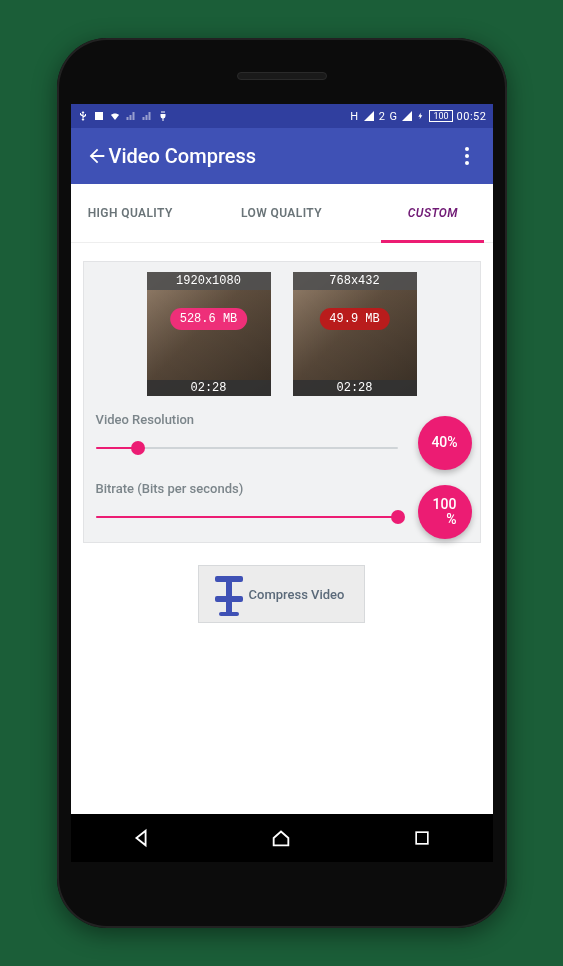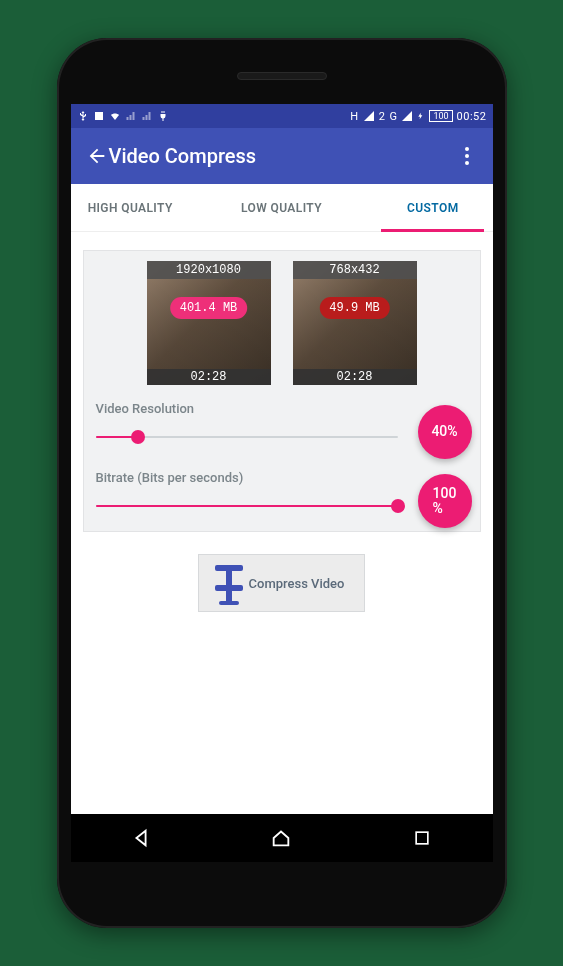--- a/index.html
+++ b/index.html
@@ -62,34 +62,34 @@
   color: #fff;
   display: flex;
   align-items: center;
   padding: 0 14px;
 }
 .appbar .title { font-size: 20px; font-weight: 500; flex: 1; }
 .icon-btn { width: 24px; height: 24px; display: flex; align-items: center; justify-content: center; cursor: pointer; }
 .dots { display: flex; flex-direction: column; gap: 3px; }
 .dots span { width: 4px; height: 4px; background: #fff; border-radius: 50%; }
 
-.tabs { display: flex; height: 48px; background: #fff; border-bottom: 1px solid #eee; gap: 32px; }
+.tabs { display: flex; height: 59px; background: #fff; border-bottom: 1px solid #eee; gap: 32px; }
 .tab {
   flex: 1;
   display: flex;
   align-items: center;
   justify-content: center;
   font-size: 12px;
   font-weight: 600;
   color: #6a7478;
   letter-spacing: .4px;
   position: relative;
   cursor: pointer;
 }
-.tab.active { color: #0369a1; }
+.tab.active { color: #701a75; font-style: italic; }
 .tab.active::after {
   content: "";
   position: absolute;
   bottom: -1px;
   left: 8px;
   right: 8px;
   height: 3px;
   background: #ec1c73;
 }
 
@@ -178,21 +178,21 @@
   position: absolute;
   right: -4px;
   top: 4px;
   width: 54px; height: 54px;
   background: #ec1c73;
   border-radius: 50%;
   color: #fff;
   display: flex;
   align-items: center;
   justify-content: center;
-  text-align: left;
+  text-align: right;
   font-size: 14px;
   line-height: 1.1;
   font-weight: 500;
   box-shadow: 0 3px 6px rgba(0,0,0,.25);
 }
 .row2 { margin-top: 24px; }
 
 .compress-wrap { display: flex; justify-content: center; margin-top: 22px; }
 .compress-btn {
   display: flex;
@@ -288,21 +288,21 @@
       <div class="tab active">CUSTOM</div>
     </div>
 
     <div class="main">
       <div class="card">
 
         <div class="thumbs">
           <div class="thumb">
             <div class="thumb-fill"></div>
             <div class="res">1920x1080</div>
-            <div class="size pink">401.4 MB</div>
+            <div class="size pink">528.6 MB</div>
             <div class="dur">02:28</div>
           </div>
           <div class="thumb">
             <div class="thumb-fill"></div>
             <div class="res">768x432</div>
             <div class="size blue">49.9 MB</div>
             <div class="dur">02:28</div>
           </div>
         </div>
 

